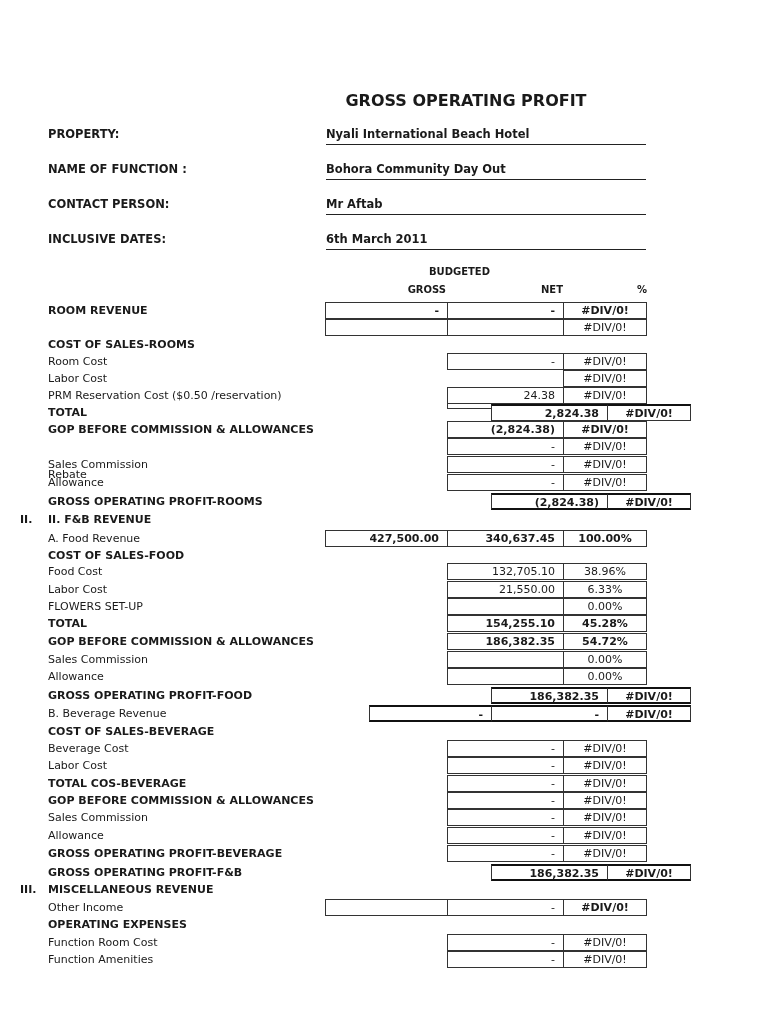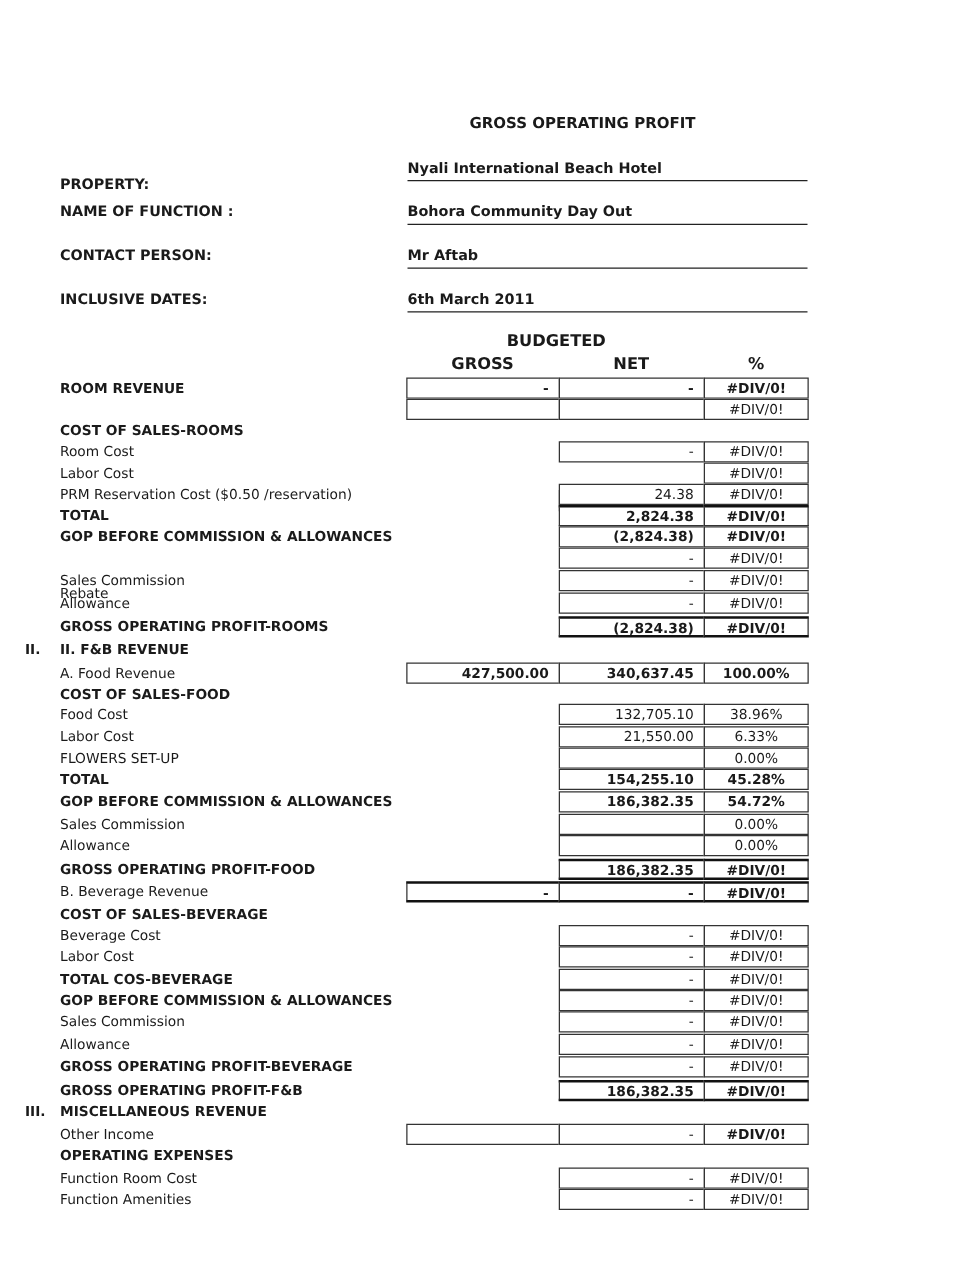--- a/index.html
+++ b/index.html
@@ -1,37 +1,37 @@
 <!DOCTYPE html>
 <html><head>
 <meta charset="utf-8">
 <style>
   html, body { margin:0; padding:0; background:#ffffff; }
   body { width:768px; height:1024px; position:relative; overflow:hidden;
          font-family:"DejaVu Sans", sans-serif; color:#1a1a1a; }
-  .title { position:absolute; left:0; width:768px; top:91px; font-size:12px; font-weight:bold; text-align:center; padding-left:164px; box-sizing:border-box; }
+  .title { position:absolute; left:0; width:768px; top:91px; font-size:16px; font-weight:bold; text-align:center; padding-left:164px; box-sizing:border-box; }
   .hdr-label { position:absolute; left:48px; font-size:11.5px; font-weight:bold; }
   .hdr-value { position:absolute; left:326px; width:320px; font-size:11.5px; font-weight:bold; border-bottom:1.5px solid #222; padding-bottom:3px; }
-  .colhead { position:absolute; font-size:13px; font-weight:bold; text-align:center; }
+  .colhead { position:absolute; font-size:10px; font-weight:bold; text-align:right; }
   .row-label { position:absolute; left:48px; font-size:11px; white-space:nowrap; }
   .row-label.bold { font-weight:bold; }
   .roman { position:absolute; left:20px; font-size:11px; font-weight:bold; }
   .cell { position:absolute; height:17px; box-sizing:border-box; border:1px solid #333; font-size:11px; line-height:16px; padding-right:8px; text-align:right; background:#fff; }
   .cell.pct { text-align:center; padding-right:0; }
   .cell.bold { font-weight:bold; }
-  .cell.thick-top { border-top:2px solid #111; }
+  .cell.thick-top { border-top:2px solid #111;margin-left:44px; }
   .cell.thick-bottom { border-bottom:2px solid #111; }
 </style>
 </head>
 <body>
 
 <div class="title">GROSS OPERATING PROFIT</div>
 
 <div id="header-fields">
-    <div class="hdr-label" style="top: 140px; text-align: right;">PROPERTY:</div>
+    <div class="hdr-label" style="top: 127px; text-align: right;">PROPERTY:</div>
     <div class="hdr-value" style="top: 127px;">Nyali International Beach Hotel</div>
     <div class="hdr-label" style="top: 162px;">NAME OF FUNCTION :</div>
     <div class="hdr-value" style="top: 162px;">Bohora Community Day Out</div>
     <div class="hdr-label" style="top: 197px;">CONTACT PERSON:</div>
     <div class="hdr-value" style="top: 197px;">Mr Aftab</div>
     <div class="hdr-label" style="top: 232px;">INCLUSIVE DATES:</div>
     <div class="hdr-value" style="top: 232px;">6th March 2011</div>
   </div>
 
 <div class="colhead" style="left:400px;width:90px;top:266px;">BUDGETED</div>

